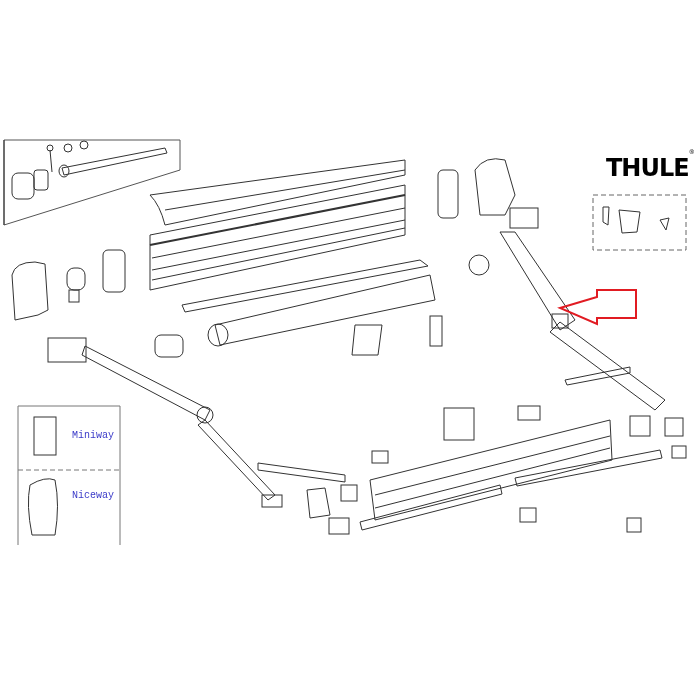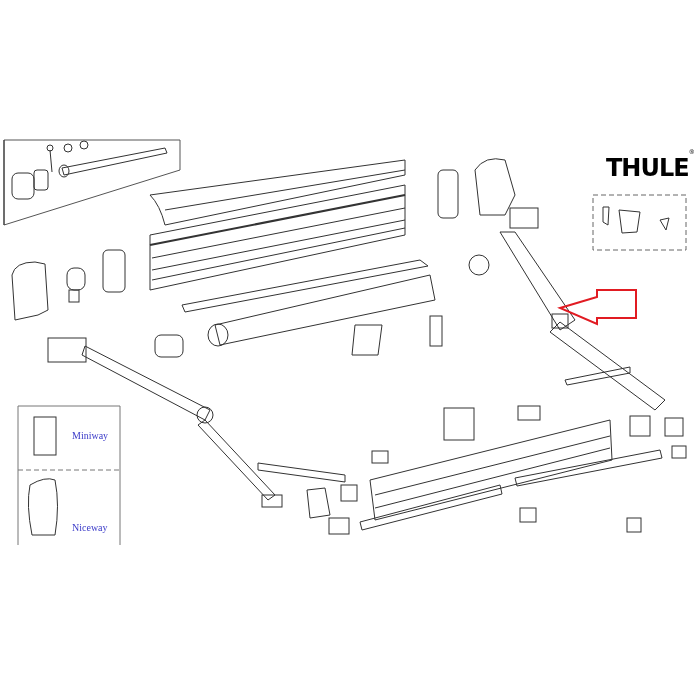--- a/index.html
+++ b/index.html
@@ -1,20 +1,20 @@
 <!DOCTYPE html>
 <html><head>
 <meta charset="utf-8">
 <style>
   html,body{margin:0;padding:0;background:#fff;}
   body{width:700px;height:700px;position:relative;overflow:hidden;font-family:"Liberation Sans",sans-serif;}
   svg.diagram{position:absolute;left:0;top:0;width:700px;height:700px;}
   .logo{position:absolute;left:606px;top:154px;font-family:"DejaVu Sans",sans-serif;font-weight:900;font-size:24px;letter-spacing:-1px;color:#000;transform:scaleY(1.05);}
   .logo sup{font-size:6px;font-weight:normal;position:relative;top:-12px;}
-  .label{position:absolute;font-size:10px;color:#3a3ac8;font-family:Liberation Serif, serif;}
+  .label{position:absolute;font-size:10px;color:#3a3ac8;font-family:Liberation Mono, monospace;}
 </style>
 </head>
 <body>
 
 <svg class="diagram" viewBox="0 0 700 700">
   <g fill="none" stroke="#333" stroke-width="1">
 
     <g>
       <path d="M4 140 L180 140 L180 170 L4 225 Z" stroke="#555"></path>
       <line x1="4" y1="140" x2="4" y2="225"></line>
@@ -111,13 +111,13 @@
   <rect x="593" y="195" width="93" height="55" fill="none" stroke="#666" stroke-dasharray="5,3"></rect>
   <path d="M603 207 L609 207 L608 225 L603 222 Z" fill="none" stroke="#333"></path>
   <path d="M619 210 L640 212 L637 232 L622 233 Z" fill="none" stroke="#333"></path>
   <path d="M660 220 L669 218 L666 230 Z" fill="none" stroke="#333"></path>
 
   <path d="M560 308 L597 297 L597 290 L636 290 L636 318 L597 318 L597 324 Z" fill="none" stroke="#e11b22" stroke-width="2"></path>
 </svg>
 
 <div class="logo"><span>THULE</span><sup>®</sup></div>
 <div class="label" style="left:72px;top:430px;">Miniway</div>
-<div class="label" style="left:72px;top:522px;">Niceway</div>
+<div class="label" style="left:72px;top:490px;">Niceway</div>
 
 </body></html>

